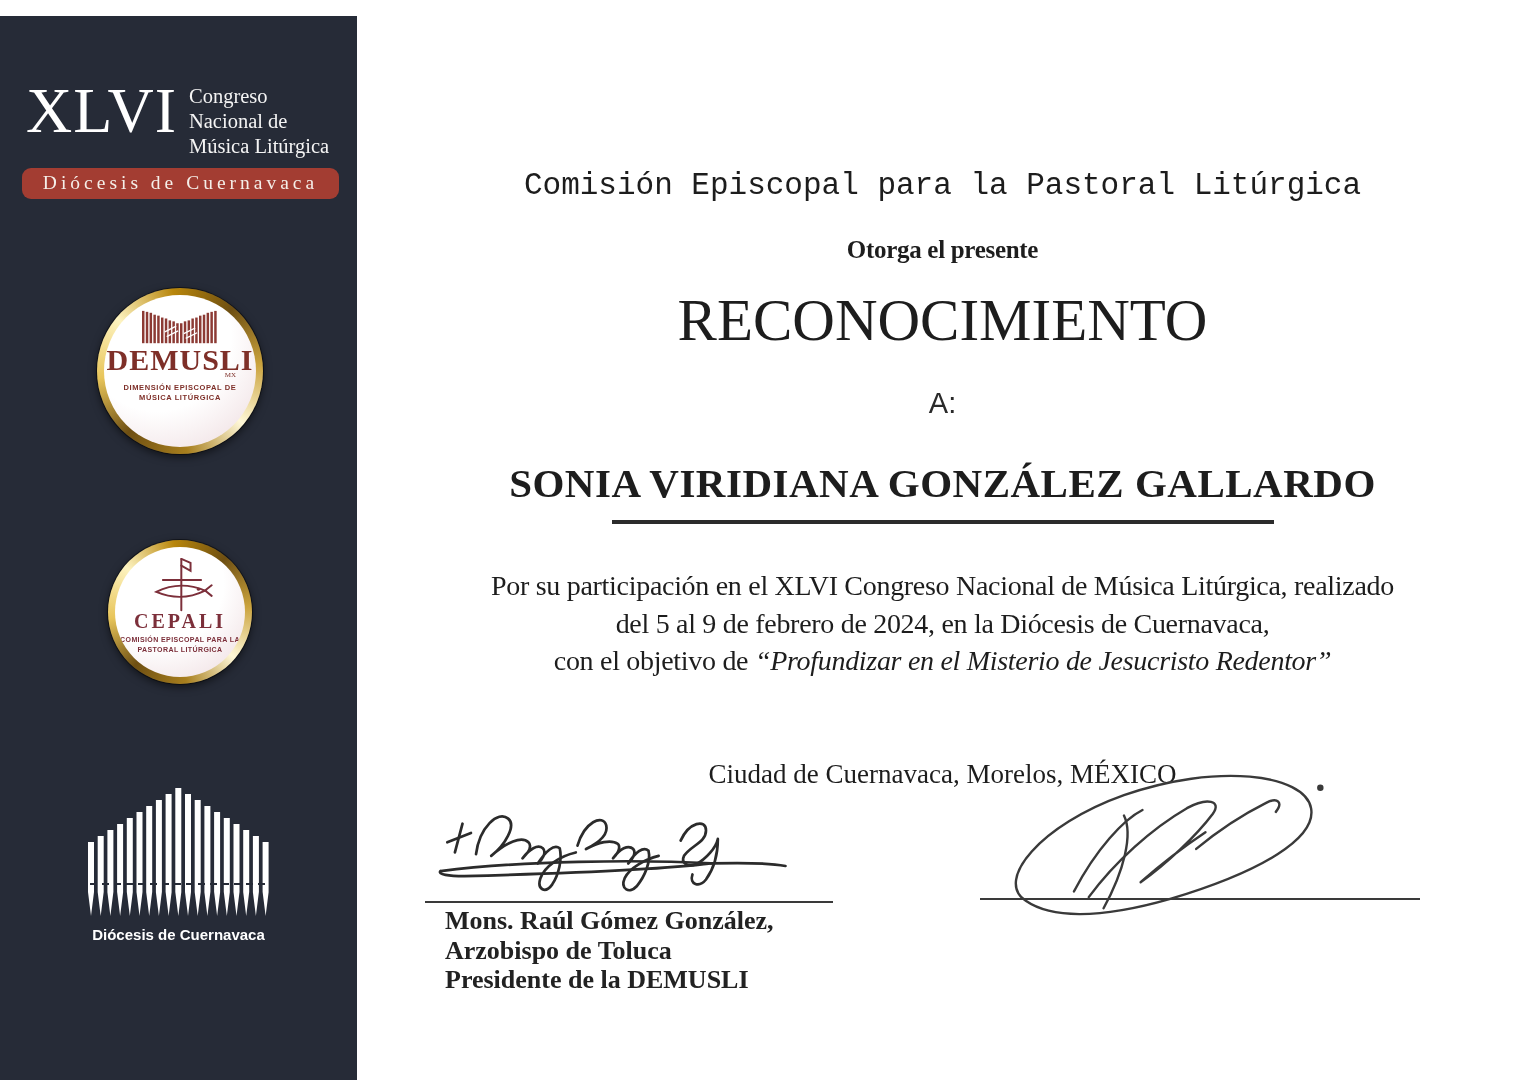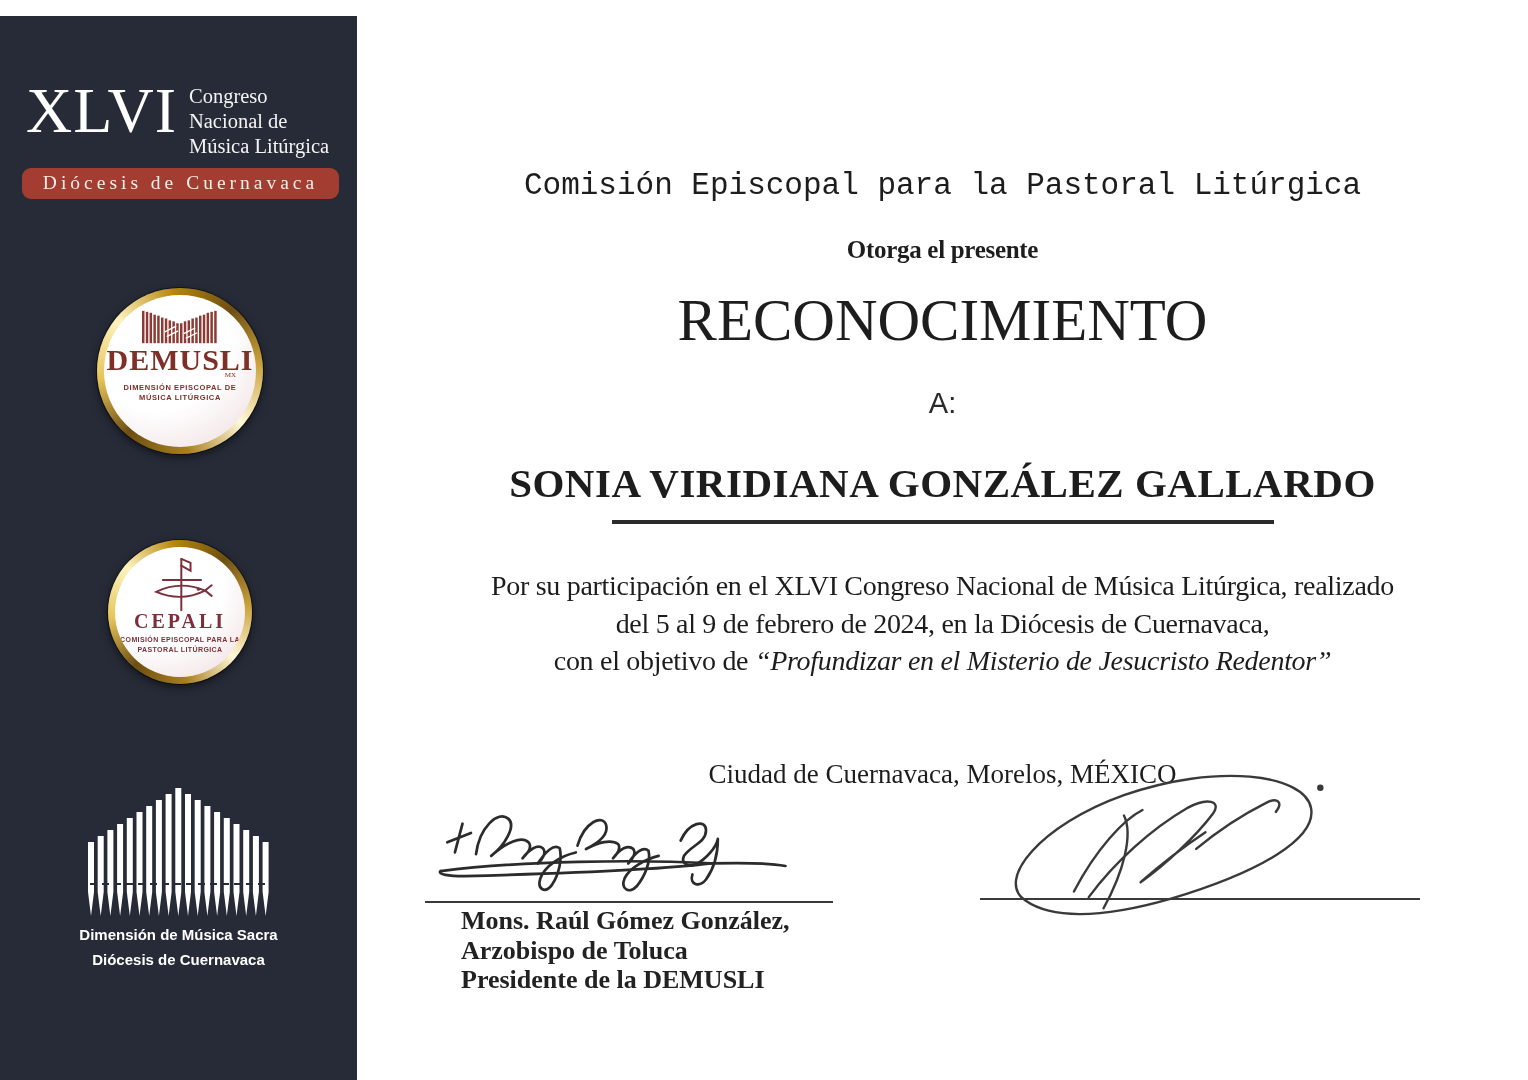--- a/index.html
+++ b/index.html
@@ -155,21 +155,20 @@
         <path d="M128.1,24 h6 v80 l-3,24 l-3,-24 Z"></path>
         <path d="M137.8,30 h6 v74 l-3,24 l-3,-24 Z"></path>
         <path d="M147.5,36 h6 v68 l-3,24 l-3,-24 Z"></path>
         <path d="M157.2,42 h6 v62 l-3,24 l-3,-24 Z"></path>
         <path d="M166.9,48 h6 v56 l-3,24 l-3,-24 Z"></path>
         <path d="M176.6,54 h6 v50 l-3,24 l-3,-24 Z"></path>
       </g>
       <line x1="4" y1="96" x2="182" y2="96" stroke="#262b37" stroke-width="2.2" stroke-dasharray="7 5"></line>
     </svg>
     <div class="sacra-text">
-      <div>Dimensión de Música Sacra</div>
       <div>Diócesis de Cuernavaca</div>
     </div>
   </div>
 
   <div class="main">
 
     <div class="ctr org-subtitle">Comisión Episcopal para la Pastoral Litúrgica</div>
     <div class="ctr award">RECONOCIMIENTO</div>
     <div class="ctr presents">Otorga el presente</div>
     <div class="ctr to-label">A:</div>
@@ -189,21 +188,21 @@
         <path d="M24,58 L52,47"></path>
           <path d="M42,36 L33,70"></path>
         <path d="M58,72 C62,40 84,20 96,30 C106,38 92,62 76,74 C94,58 112,50 120,58 C125,63 118,72 113,77 C121,66 131,60 137,65 C142,70 136,79 131,83 C141,68 150,60 157,65 C160,78 156,96 148,108 C140,119 130,114 134,101 C139,86 158,74 176,70"></path>
         <path d="M178,62 C186,34 208,24 212,38 C215,50 200,60 188,66 C202,58 218,54 226,60 C230,65 224,73 220,77 C228,66 238,60 244,66 C248,71 242,79 238,83 C246,70 256,62 262,68 C265,80 258,98 248,110 C240,119 228,114 234,100 C240,88 258,78 274,74"></path>
         <path d="M300,56 C310,34 330,30 330,44 C330,58 312,62 304,74 C300,82 308,88 318,84 C330,78 342,64 344,54 C344,70 340,88 330,102 C322,112 310,108 314,96"></path>
         <path d="M16,92 C110,80 250,78 336,83 C280,90 160,95 44,98 C26,98 12,96 16,92"></path>
         <path d="M336,83 C370,82 402,82 424,86"></path>
       </g>
     </svg>
     <div class="sig-rule" style="left:68px;top:901px;width:408px;"></div>
-    <div class="sig-caption" style="left:104px;top:906px;">
+    <div class="sig-caption" style="left:88px;top:906px;">
       <div>Mons. Raúl Gómez González,</div>
       <div>Arzobispo de Toluca</div>
       <div>Presidente de la DEMUSLI</div>
     </div>
 
     <svg class="sig-svg" style="left:628px;top:760px;" width="352" height="176" viewBox="0 0 380 190">
       <g stroke="#3a3a3a" stroke-width="2.6" fill="none" stroke-linecap="round" stroke-linejoin="round">
         <path d="M44,152 C10,130 60,70 150,38 C250,3 345,15 352,52 C358,84 300,120 200,150 C120,173 70,170 44,152 Z"></path>
         <path d="M96,142 C120,96 150,64 170,54"></path>
         <path d="M112,148 C140,110 180,74 218,52 C240,40 256,44 246,58 C228,82 196,112 168,132 C186,116 214,94 238,78"></path>

